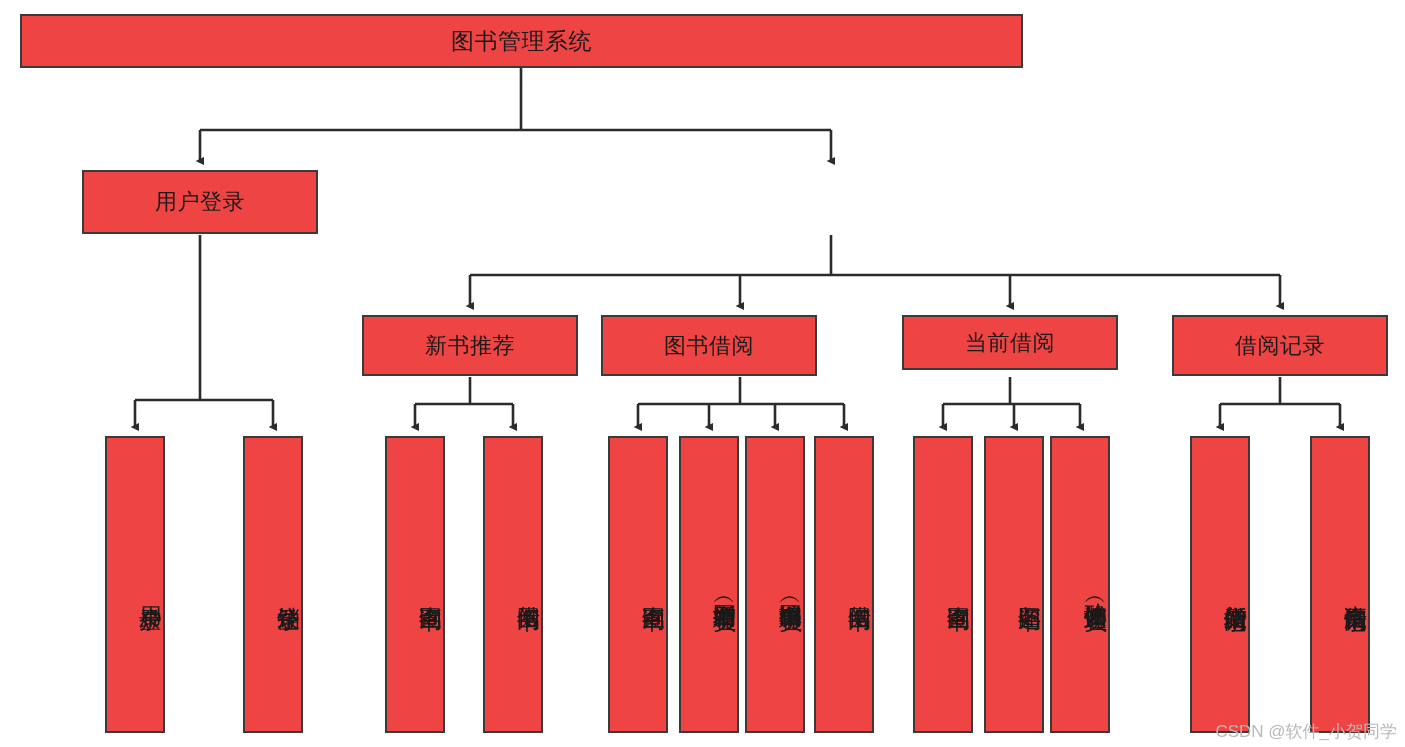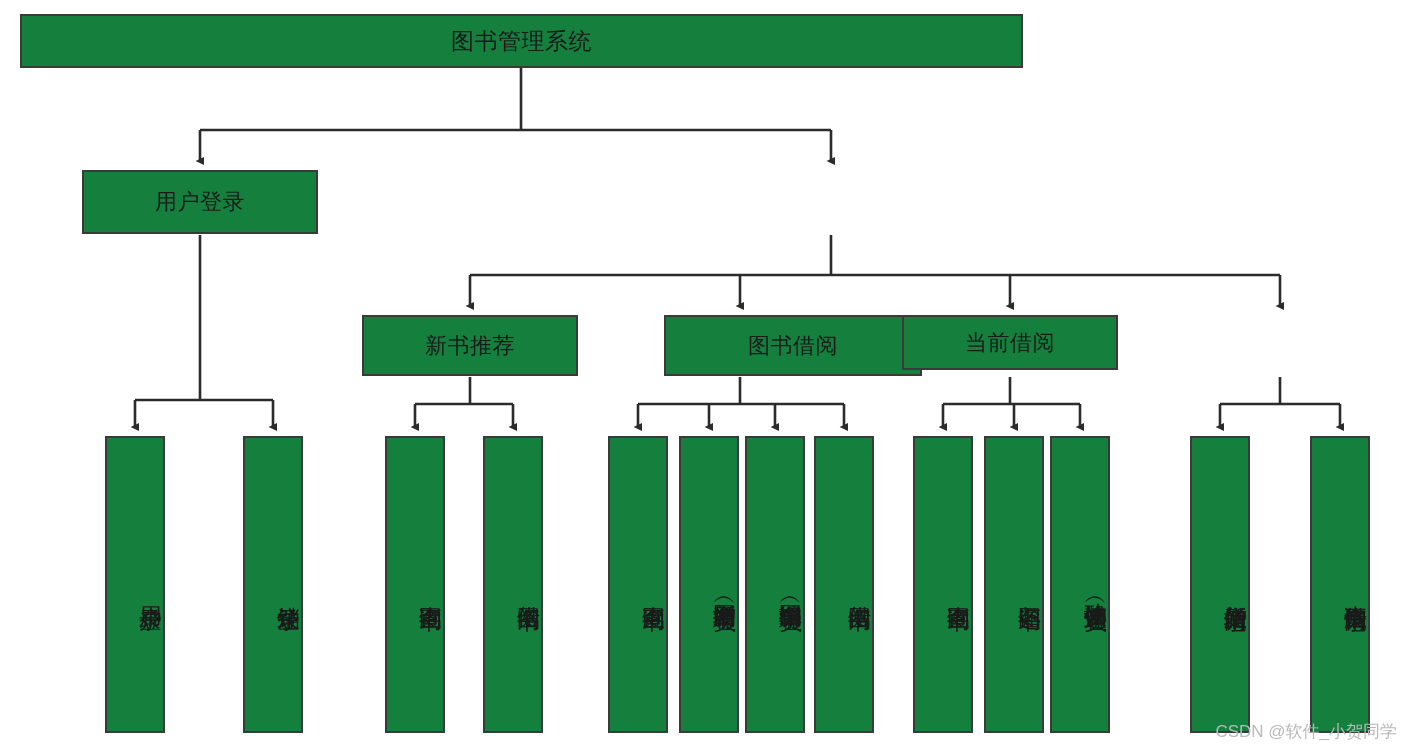--- a/index.html
+++ b/index.html
@@ -21,21 +21,21 @@
     position: absolute;
     left: 0;
     top: 0;
     width: 1405px;
     height: 747px;
     pointer-events: none;
   }
   .node {
     position: absolute;
     box-sizing: border-box;
-    background: #15803d;
+    background: #ef4444;
     border: 2px solid #3a3a3a;
     display: flex;
     align-items: center;
     justify-content: center;
     color: #1a1a1a;
     z-index: 2;
   }
   .node.h {
     font-size: 22px;
     letter-spacing: 0.5px;
@@ -118,22 +118,23 @@
       <path d="M1220,404 L1220,427" marker-end="url(#arrow)"></path>
       <path d="M1340,404 L1340,427" marker-end="url(#arrow)"></path>
     </g>
   </svg>
 
   <div class="node h root" style="left:20px; top:14px; width:1003px; height:54px;">图书管理系统</div>
 
   <div class="node h" style="left:82px; top:170px; width:236px; height:64px;">用户登录</div>
 
   <div class="node h" style="left:362px; top:315px; width:216px; height:61px;">新书推荐</div>
-  <div class="node h" style="left:664px; top:315px; width:258px; height:61px;">图书借阅</div>
+  <div class="node h" style="left:601px; top:315px; width:216px; height:61px;">图书借阅</div>
   <div class="node h" style="left:902px; top:315px; width:216px; height:55px;">当前借阅</div>
+  <div class="node h" style="left:1172px; top:315px; width:216px; height:61px;">借阅记录</div>
 
   <div class="node v" style="left:105px; top:436px; width:60px; height:297px;">用户登录</div>
   <div class="node v" style="left:243px; top:436px; width:60px; height:297px;">注销登录</div>
 
   <div class="node v" style="left:385px; top:436px; width:60px; height:297px;">查询图书</div>
   <div class="node v" style="left:483px; top:436px; width:60px; height:297px;">借阅图书</div>
 
   <div class="node v" style="left:608px; top:436px; width:60px; height:297px;">查询图书</div>
   <div class="node v" style="left:679px; top:436px; width:60px; height:297px;">新增图书（管理员）</div>
   <div class="node v" style="left:745px; top:436px; width:60px; height:297px;">编辑图书（管理员）</div>

